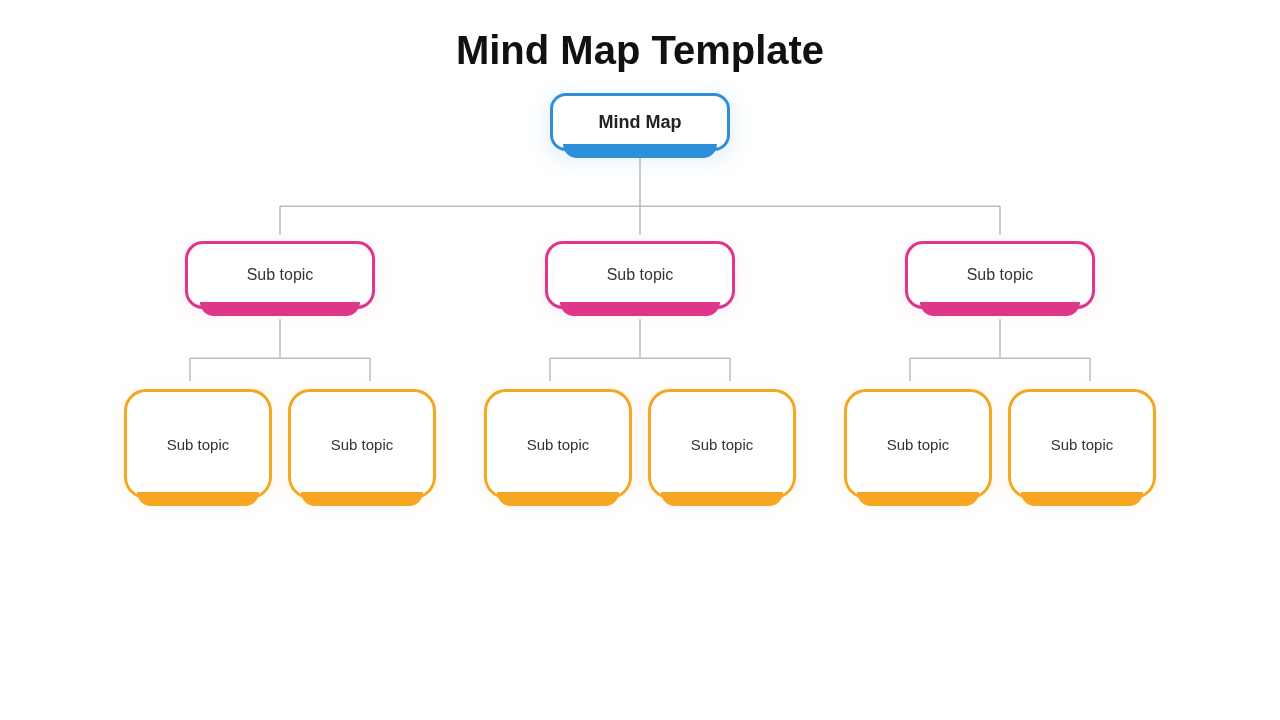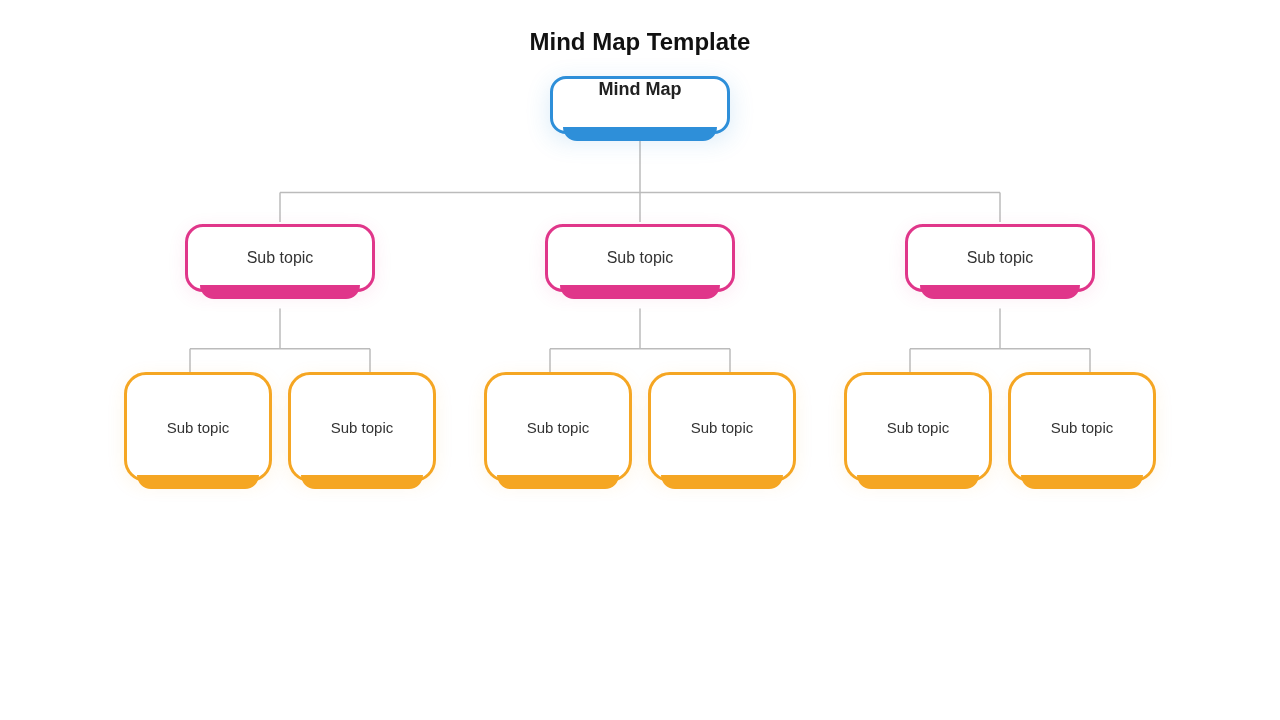--- a/index.html
+++ b/index.html
@@ -9,21 +9,21 @@
       height: 720px;
       background: #ffffff;
       font-family: 'Segoe UI', Arial, sans-serif;
       overflow: hidden;
       display: flex;
       flex-direction: column;
       align-items: center;
     }
 
     .page-title {
-      font-size: 24px;
+      font-size: 40px;
       font-weight: 800;
       color: #111;
       margin-top: 28px;
       margin-bottom: 10px;
       text-align: center;
     }
 
     .mind-map-container {
       position: relative;
       width: 1180px;
@@ -40,20 +40,21 @@
       margin-top: 10px;
     }
 
     .root-box {
       width: 180px;
       height: 58px;
       border-radius: 16px;
       border: 3px solid #2e8fd9;
       background: #fff;
       display: flex;
+      align-items: center;
       justify-content: center;
       font-size: 18px;
       font-weight: 600;
       color: #222;
       box-shadow: 0 6px 24px rgba(46,143,217,0.18);
       position: relative;
       z-index: 2;
     }
 
     

